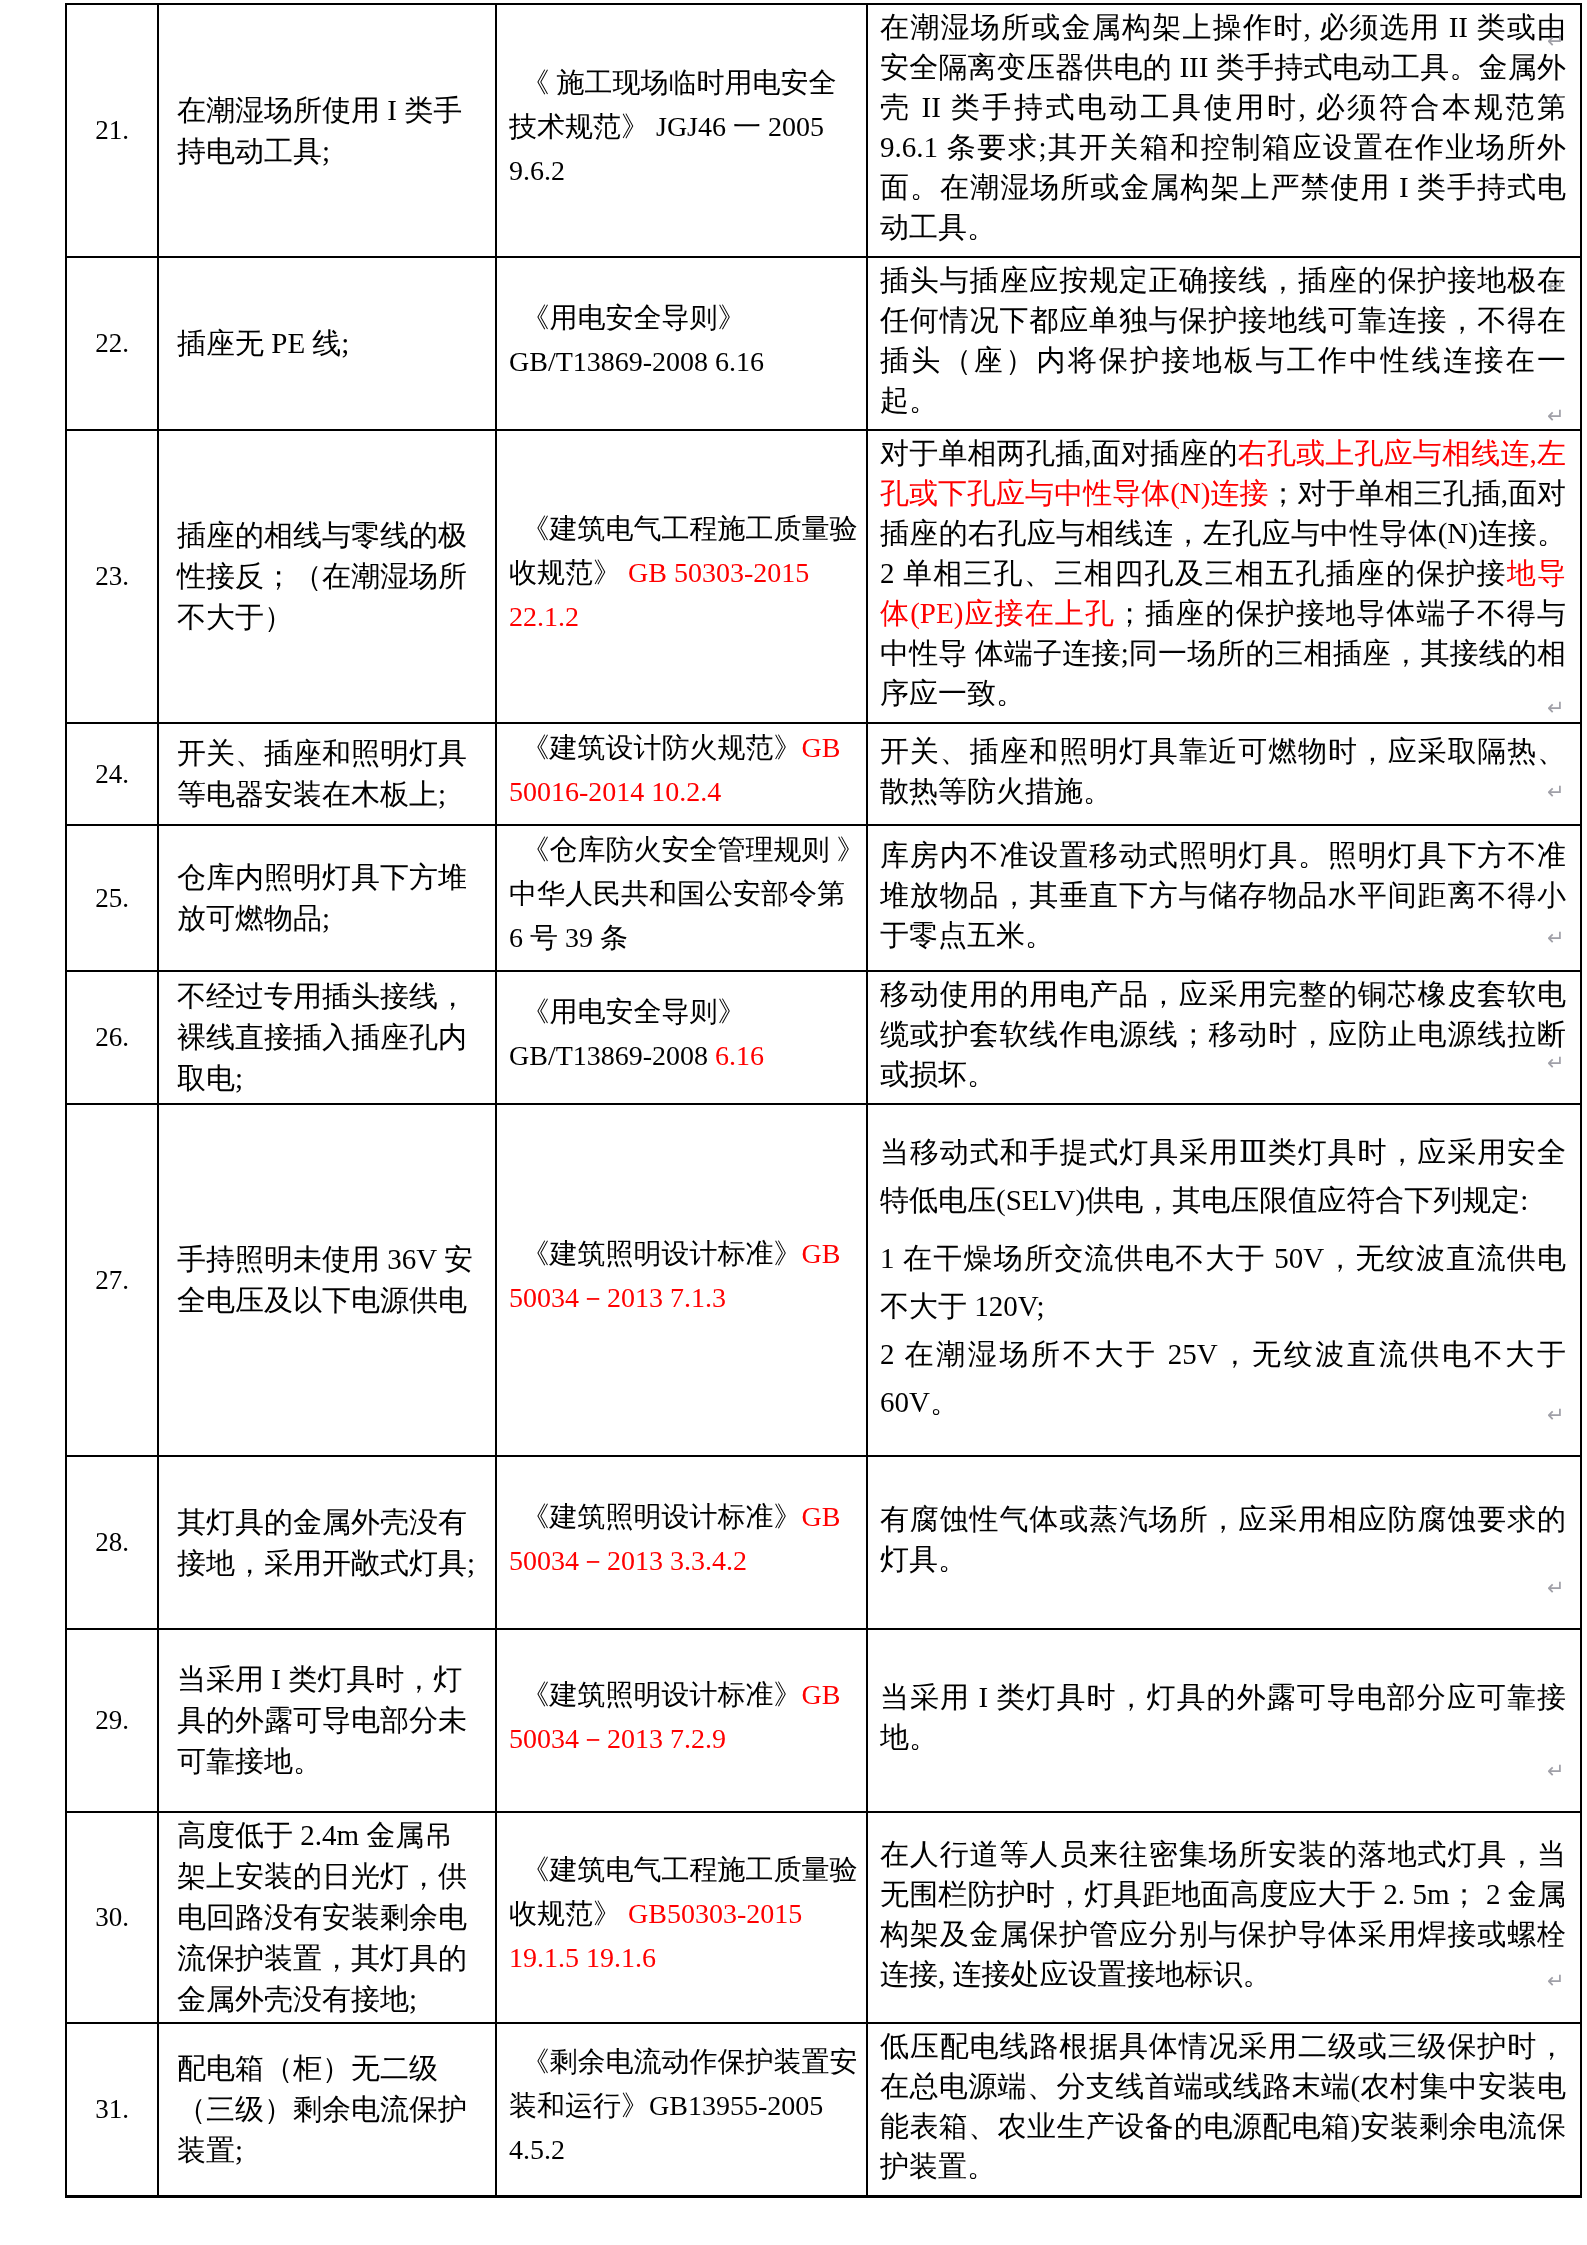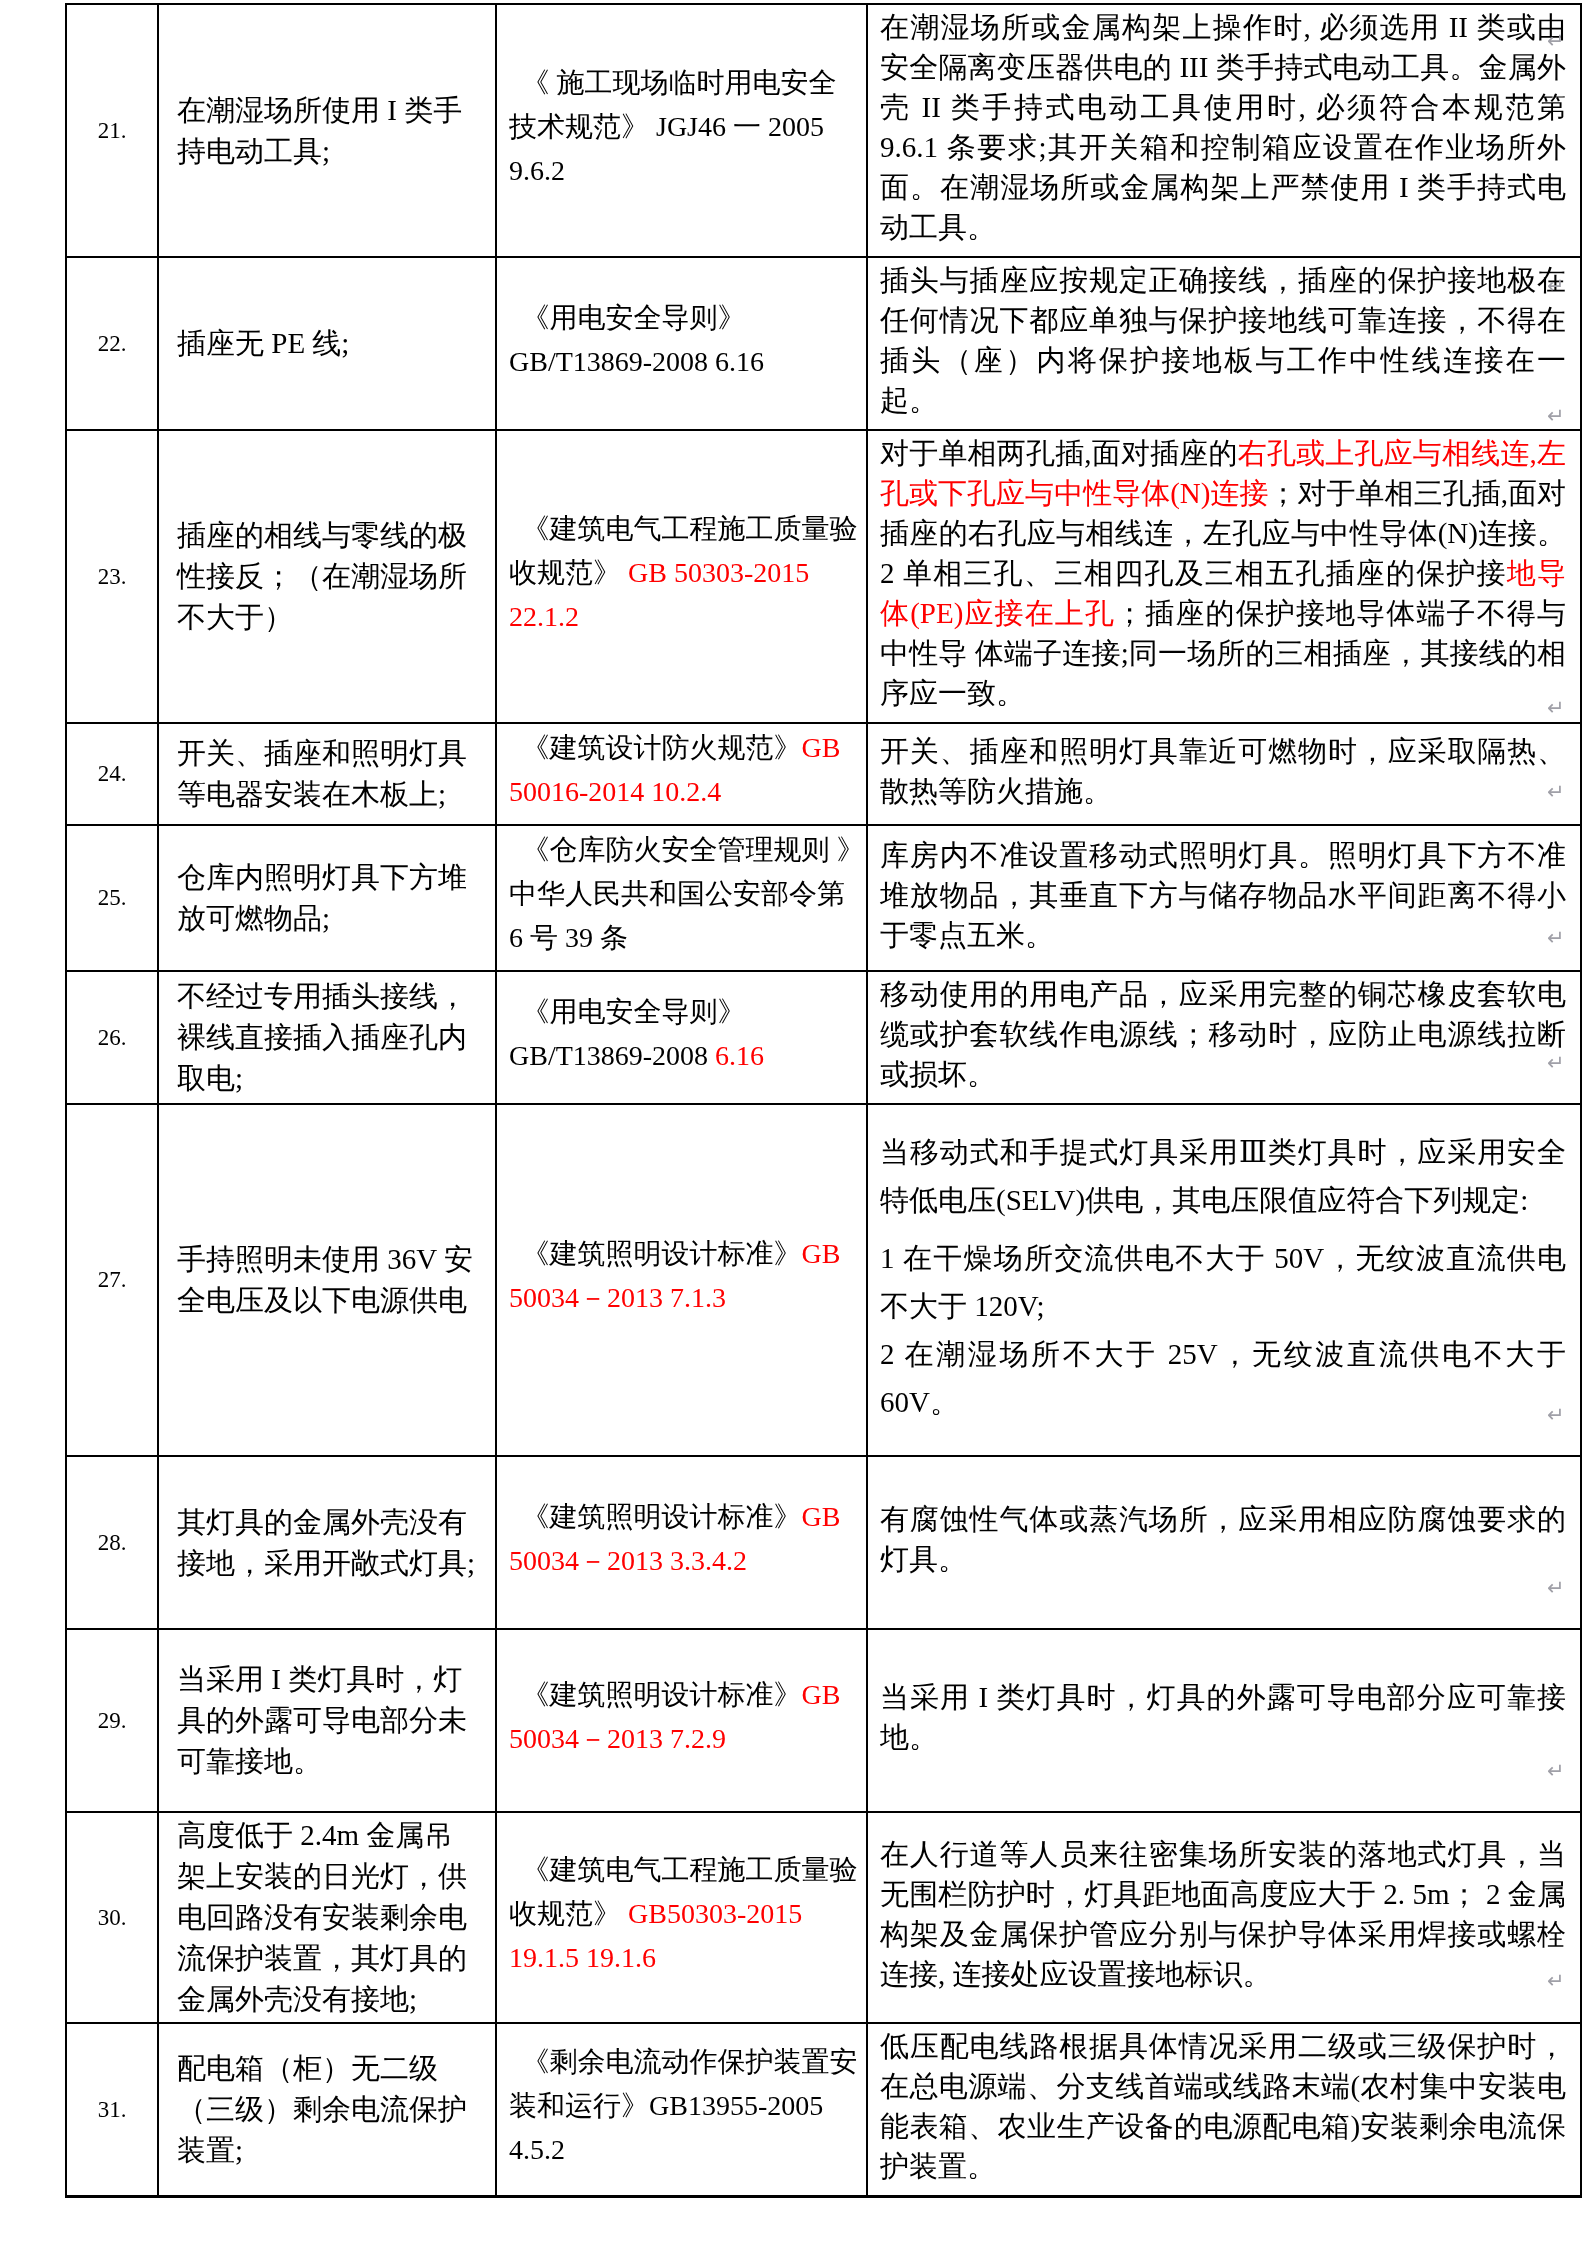--- a/index.html
+++ b/index.html
@@ -17,21 +17,21 @@
   }
   td {
     border: 2px solid #000000;
     vertical-align: middle;
     color: #000000;
     font-size: 29px;
     overflow: hidden;
   }
   tr:last-child td { border-bottom: 3px solid #000; }
 
-  td.c-num   { width: 92px;  text-align: center; font-size: 23px; }
+  td.c-num   { width: 92px;  text-align: center; font-size: 27px; }
   td.c-issue { width: 338px; padding: 2px 14px 2px 18px; line-height: 41px; }
   td.c-ref   { width: 371px; padding: 2px 6px 10px 12px;  line-height: 44px; font-size: 28px; }
   td.c-det   { width: 714px; padding: 2px 14px 9px 12px; line-height: 40px; text-align: justify; }
 
   td.c-ref .line { white-space: nowrap; }
   td.c-ref .line:first-child { text-indent: 0.45em; }
 
   td.c-det p { margin: 0; }
   tr.loose td.c-det { line-height: 48px; }
   tr.loose td.c-det p:nth-child(2) { margin-top: 10px; }

